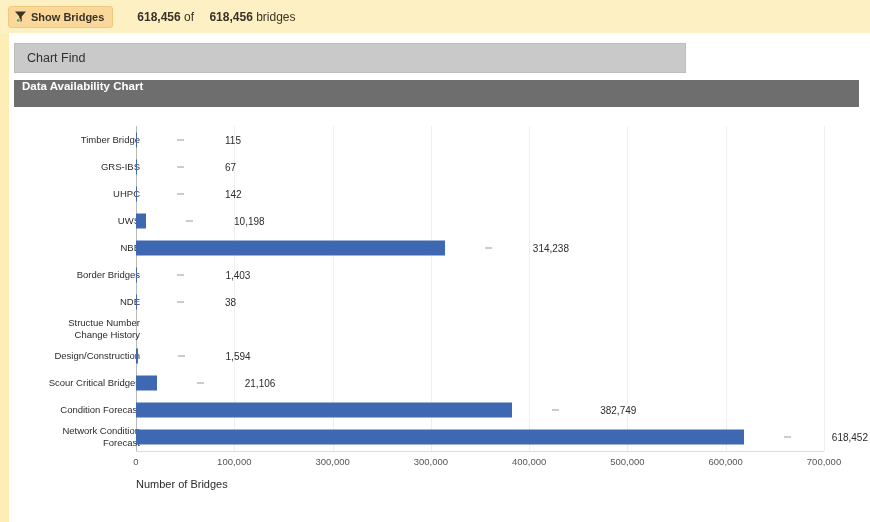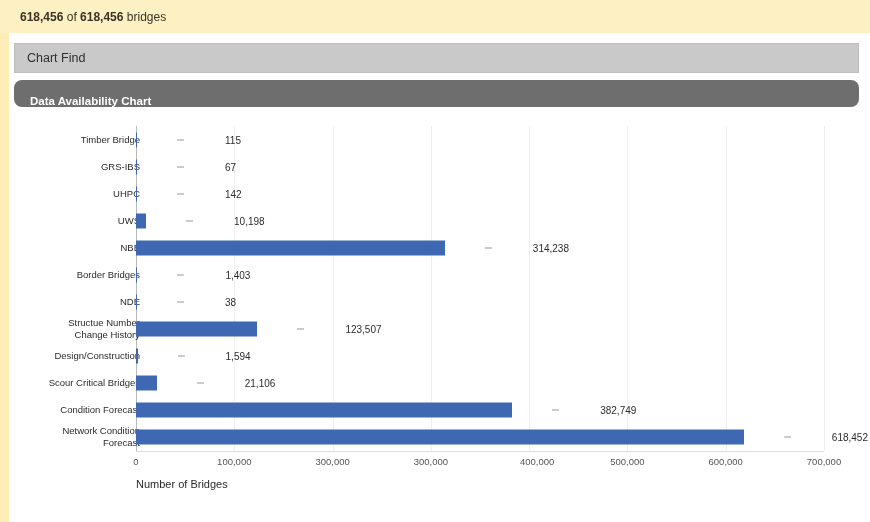--- a/index.html
+++ b/index.html
@@ -49,47 +49,46 @@
     cursor: pointer;
     white-space: nowrap;
   }
   .funnel-icon { display: block; }
   .bridge-count {
     margin-left: 12px;
     font-size: 12px;
     color: #3a3226;
     white-space: nowrap;
   }
-  .bridge-count b { font-weight: bold; }
+  .bridge-count b { font-weight: bold; margin-left: 12px; }
 
   
   .panel-chart-find {
     position: absolute;
     left: 14px; top: 43px;
-    width: 845px; height: 30px;
+    width: 672px; height: 30px;
     background: #c9c9c9;
     border: 1px solid #bdbdbd;
     display: flex;
     align-items: center;
     padding-left: 12px;
     color: #2f2f2f;
     font-size: 12.5px;
   }
   .panel-data-avail {
     position: absolute;
     left: 14px; top: 80px;
     width: 845px; height: 27px;
     background: #6e6e6e;
     display: flex;
-    align-items: flex-end;
-    padding-left: 16px;
+    align-items: flex-start;
+    padding-left: 8px;
     color: #ffffff;
     font-size: 11.5px;
     font-weight: bold;
-    border-radius: 8px;
   }
 
   
   .chart-area {
     position: absolute;
     left: 14px; top: 112px;
     width: 845px; height: 400px;
     background: #ffffff;
   }
   .plot {
@@ -185,20 +184,29 @@
   }
 </style>
 </head>
 <body>
 
 <div id="app">
 
   <div class="left-strip"></div>
 
   <div class="toolbar">
+    <div class="show-bridges-btn">
+      <span>
+        <svg class="funnel-icon" width="13" height="13" viewBox="0 0 13 13">
+          <path d="M1 1.5 H12 L7.7 6.4 V11.2 L5.3 12 V6.4 Z" fill="#3b3326"></path>
+          <circle cx="4.2" cy="10.4" r="2.1" fill="#7bb32e" stroke="#ffffff" stroke-width="0.7"></circle>
+        </svg>
+      </span>
+      <span>Show Bridges</span>
+    </div>
     <div class="bridge-count">
       <b>618,456</b><span> of </span><b>618,456</b><span> bridges</span>
     </div>
   </div>
 
   <div class="panel-chart-find">
     <span>Chart Find</span>
   </div>
 
   <div class="panel-data-avail">
@@ -284,25 +292,20 @@
             <div class="bar" style="width: 1px; background: rgb(62, 105, 178);"></div>
             <div class="leader"></div>
             <div class="val-label">38</div>
           </div>
         </div>
         <div class="row" style="top: 203px;">
           <div class="cat-label">
             <div>Structue Number</div>
             <div>Change History</div>
           </div>
-          <div class="bar-wrap">
-            <div class="bar" style="width: 121.39px; background: rgb(62, 105, 178);"></div>
-            <div class="leader"></div>
-            <div class="val-label">123,507</div>
-          </div>
         </div>
         <div class="row" style="top: 230px;">
           <div class="cat-label">
             <div>Design/Construction</div>
           </div>
           <div class="bar-wrap">
             <div class="bar" style="width: 1.56667px; background: rgb(62, 105, 178);"></div>
             <div class="leader"></div>
             <div class="val-label">1,594</div>
           </div>
@@ -335,21 +338,21 @@
           <div class="bar-wrap">
             <div class="bar" style="width: 607.85px; background: rgb(62, 105, 178);"></div>
             <div class="leader"></div>
             <div class="val-label">618,452</div>
           </div>
         </div>
         <div class="xtick" style="left: 122px;">0</div>
         <div class="xtick" style="left: 220.286px;">100,000</div>
         <div class="xtick" style="left: 318.571px;">300,000</div>
         <div class="xtick" style="left: 416.857px;">300,000</div>
-        <div class="xtick" style="left: 515.143px; margin-left: 8px;">400,000</div>
+        <div class="xtick" style="left: 515.143px;">400,000</div>
         <div class="xtick" style="left: 613.429px;">500,000</div>
         <div class="xtick" style="left: 711.714px; text-align: center;">600,000</div>
         <div class="xtick" style="left: 810px;">700,000</div>
         <div class="xlabel">Number of Bridges</div>
       </div>
   </div>
 
 </div>
 
 </body></html>

